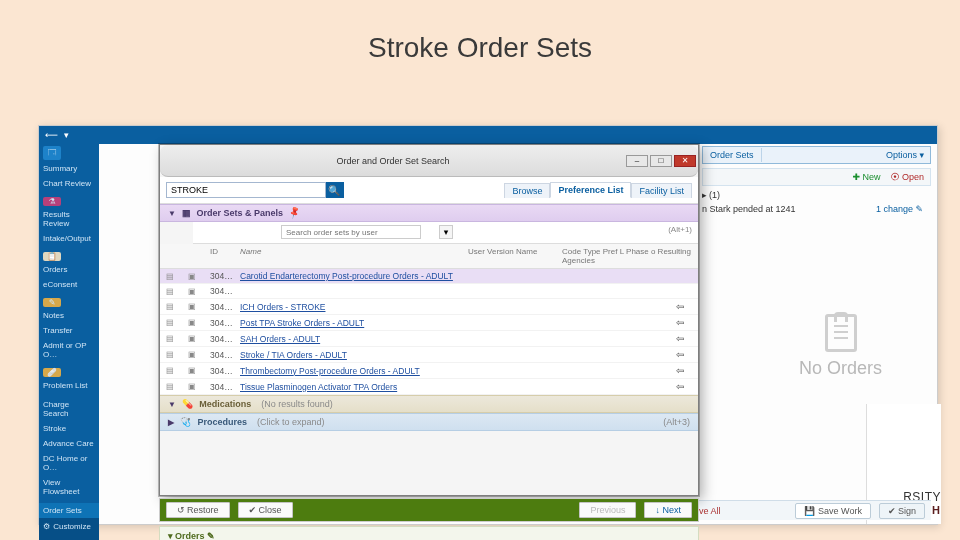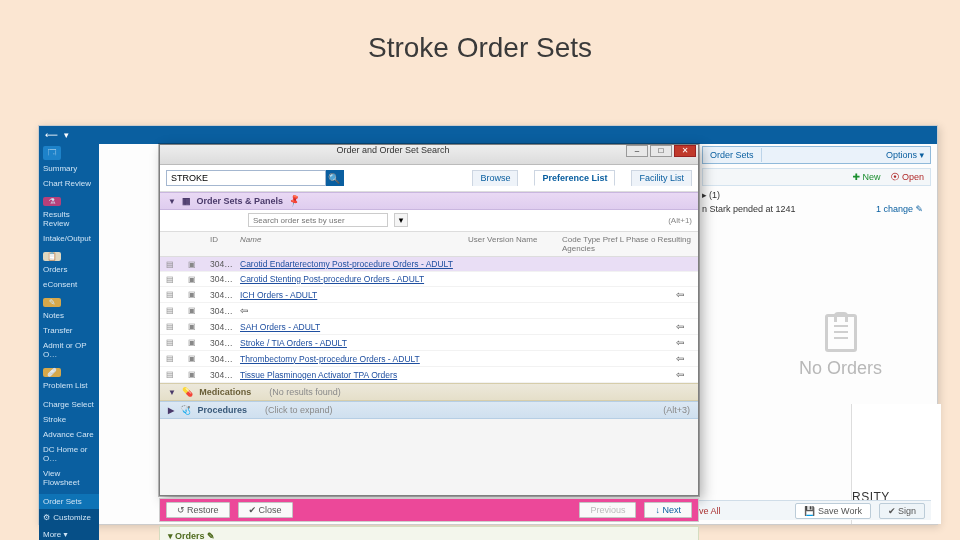--- a/index.html
+++ b/index.html
@@ -25,61 +25,61 @@
   .bg-stark { position:absolute; left: 603px; top: 60px; font-size:9px; color:#333;}
   .bg-change { position:absolute; right: 14px; top: 60px; font-size:9px; color:#0a5fa0;}
   .bg-noorders { position:absolute; left: 700px; top: 170px; text-align:center; color:#b8b8b8; font-size:18px; }
   .bg-noorders .clip { width: 32px; height: 38px; border: 3px solid #cfcfcf; border-radius: 3px; margin: 0 auto 6px; position:relative;}
   .bg-noorders .clip::before { content:''; position:absolute; left:6px; right:6px; top:-5px; height:7px; border:3px solid #cfcfcf; border-bottom:none; border-radius:4px 4px 0 0;}
   .bg-noorders .clip::after { content:''; position:absolute; left:6px; right:6px; top:8px; height:18px; background: repeating-linear-gradient(to bottom,#cfcfcf 0 2px, transparent 2px 6px);}
   .bg-footer { position:absolute; left:560px; bottom:4px; right:6px; height:20px; background:#f2f6f9; border-top:1px solid #d0dde8; display:flex; align-items:center; font-size:9px; gap:8px; padding: 0 6px;}
   .bg-footer .btn { border:1px solid #bcccd8; background:#fff; padding:2px 8px; border-radius:2px; color:#555;}
   .bg-footer .btn.sign { background:#eef4f8;}
   .bg-footer .spacer{flex:1;}
-  .brand-corner { position:absolute; right:-4px; bottom:0; width:90px; height:120px; background:#fff; border-left:1px solid #ddd; display:flex; flex-direction:column; justify-content:flex-end; align-items:flex-start; font-size:11px; color:#333;}
+  .brand-corner { position:absolute; right:-4px; bottom:0; width:75px; height:120px; background:#fff; border-left:1px solid #ddd; display:flex; flex-direction:column; justify-content:flex-end; align-items:flex-end; font-size:11px; color:#333;}
   .brand-corner .t1{font-size:12px; letter-spacing:.5px;}
   .brand-corner .t2{color:#5c1f1f; font-size:11px; font-weight:bold; letter-spacing:1px; padding-bottom:8px;}
   
   .dialog { position:absolute; left: 60px; top: 0; width: 540px; height: 352px; background:#f5f5f5; border:1px solid #7e7e7e; box-shadow: 0 0 0 1px rgba(0,0,0,.25), 4px 4px 12px rgba(0,0,0,.3);}
-  .dlg-title { height:20px; background:linear-gradient(#eeeeee,#dcdcdc); border-bottom:1px solid #bbb; display:flex; font-size:9px;}
+  .dlg-title { height:32px; background:linear-gradient(#eeeeee,#dcdcdc); border-bottom:1px solid #bbb; display:flex; align-items:center; font-size:9px;border-radius:8px;}
   .dlg-title .txt{flex:1; text-align:center; color:#333;}
   .dlg-title .winbtn{width:22px; height:12px; margin-right:2px; border:1px solid #999; font-size:8px; text-align:center; line-height:10px; background:#e8e8e8;}
   .dlg-title .winbtn.close{background:#c0392b; color:#fff; border-color:#922;}
   .dlg-search { padding:5px 6px; background:#fff; display:flex; align-items:center; gap:0; font-size:9px; border-bottom:1px solid #ddd;}
   .dlg-search input.q { flex:0 0 160px; border:1px solid #a4b7d0; height:16px; padding:0 4px; font-size:9px;}
   .dlg-search .mag { width:18px; height:16px; background:#0a5fa0; color:#fff; display:flex; align-items:center; justify-content:center; font-size:10px; border:1px solid #0a5fa0;}
-  .dlg-search .tabs { margin-left:auto; display:flex; gap:16px;}
+  .dlg-search .tabs { margin-left:auto; display:flex; gap:0;align-items:center;}
   .dlg-search .tabs .t { border:1px solid #cdd6e2; border-bottom:none; padding:2px 7px; background:#eef3f9; color:#0a5fa0; font-size:9px;}
   .dlg-search .tabs .t.active { background:#fff; font-weight:bold; border-bottom:1px solid #fff;}
-  .dlg-filter { padding:3px 6px 4px 88px; background:#fff; display:flex; align-items:center; gap:6px; font-size:8px; border-bottom:1px solid #ddd;}
+  .dlg-filter { padding:3px 6px 4px 88px; background:#fff; display:flex; gap:18px; font-size:8px; border-bottom:1px solid #ddd;margin-left:33px;}
   .dlg-filter input{ width:140px; height:14px; border:1px solid #ccc; font-size:8px; padding:0 4px; color:#888;}
   .dlg-filter .sel{ border:1px solid #ccc; height:14px; width:14px; font-size:9px; text-align:center; line-height:12px; background:#f5f5f5;}
   .dlg-filter .hint{ margin-left:auto; color:#888;}
   .section-h { background: linear-gradient(#e9d9f4,#dfcdef); border-top:1px solid #c9b6df; border-bottom:1px solid #c9b6df; padding:3px 8px; font-size:9px; font-weight:bold; color:#4a3a6a; display:flex; align-items:center; gap:6px;}
   .section-h.med { background: linear-gradient(#ece8db,#e5dfc9); border-color:#d6cdaa; color:#6a5f38;}
   .section-h.proc { background: linear-gradient(#dce8f3,#cfe0ef); border-color:#b6cee4; color:#3a5a7a;}
-  .section-h .sub { font-weight:normal; color:#8a8a8a; margin-left:12px;}
+  .section-h .sub { font-weight:normal; color:#8a8a8a; margin-left:4px;}
   .section-h .pin { font-size:9px; color:#888; transform:rotate(-30deg);}
   .col-head { background:#f7f7f7; border-bottom:1px solid #ddd; font-size:8px; color:#777; display:flex; padding:3px 6px; gap:4px;}
   .col-head .c1{width:18px;} .col-head .c2{width:18px;} .col-head .c3{width:26px;} .col-head .c4{flex:1;font-style:italic;} .col-head .c5{width:90px;} .col-head .c6{width:130px;}
   .rows { background:#fff;}
   .row { display:flex; align-items:center; padding:2px 6px; font-size:8.5px; color:#1f4fa0; gap:4px; border-bottom:1px solid #f2f2f2;}
   .row.sel { background:#e9def5;}
   .row .ico1{width:18px; color:#888; font-size:8px;}
   .row .ico2{width:18px; color:#888; font-size:8px;}
   .row .id{width:26px; color:#555;}
   .row .name{flex:1; text-decoration:underline; cursor:pointer;}
   .row .arrow{ width:16px; font-size:10px; color:#444;}
   .dlg-footer { position:absolute; bottom:0; left:0; right:0; height:22px; background:#f2f2f2; border-top:1px solid #ccc; display:flex; align-items:center; justify-content:flex-end; gap:6px; padding:0 8px; font-size:9px;}
   .dlg-footer .b{ border:1px solid #b8b8b8; background:#fff; padding:2px 10px; border-radius:1px; color:#333;}
   .dlg-footer .b.accept{ color:#1a7a1a;}
   .dlg-footer .b.cancel{ color:#a03030;}
   
   .under { position:absolute; left:60px; top:354px; width:540px; font-size:9px;}
-  .under .bar { background:#ec4899; border:1px solid #ccc; padding:3px 6px; display:flex; gap:8px; align-items:center;}
+  .under .bar { background:#4d7c0f; border:1px solid #ccc; padding:3px 6px; display:flex; gap:8px; align-items:center;}
   .under .bar .b{border:1px solid #c4c4c4; background:#fafafa; padding:2px 10px; border-radius:1px; color:#555;}
   .under .bar .spacer{flex:1;}
   .under .orders-h { background:#f3f6ec; border:1px solid #d4dcc0; padding:4px 8px; color:#4f6b1e; font-weight:bold; margin-top:4px;}
   .tri { font-size:8px; color:#4a3a6a; }
 </style>
 </head>
 <body>
 
 <h1 class="slide-title">Stroke Order Sets</h1>
 
@@ -104,21 +104,21 @@
     <div class="item">eConsent</div>
     <div class="sep"></div>
     <div class="icon-box" style="background:#d7a84a">✎</div>
     <div class="item">Notes</div>
     <div class="item">Transfer</div>
     <div class="item">Admit or OP O…</div>
     <div class="sep"></div>
     <div class="icon-box" style="background:#d7a84a">🩹</div>
     <div class="item">Problem List</div>
     <div class="sep"></div>
-    <div class="item">Charge Select</div>
+    <div class="item">Charge Search</div>
     <div class="item">Stroke</div>
     <div class="item">Advance Care</div>
     <div class="item">DC Home or O…</div>
     <div class="item">View Flowsheet</div>
     <div class="sep"></div>
     <div class="item" style="background:#0e73b6">Order Sets</div>
     <div class="footer">
       <div class="item"><span style="margin-right:3px">⚙</span><span>Customize</span></div>
       <div class="item"><span>More</span> ▾</div>
     </div>
@@ -191,34 +191,34 @@
             <span class="ico1">▤</span>
             <span class="ico2">▣</span>
             <span class="id">304…</span>
             <span class="name">Carotid Endarterectomy Post-procedure Orders - ADULT</span>
             <span class="arrow"></span>
           </div>
           <div class="row">
             <span class="ico1">▤</span>
             <span class="ico2">▣</span>
             <span class="id">304…</span>
-            <span class="name">Carotid Stenting Post-procedure Orders - ADULT</span>
             <span class="arrow"></span>
           </div>
           <div class="row">
             <span class="ico1">▤</span>
             <span class="ico2">▣</span>
             <span class="id">304…</span>
-            <span class="name">ICH Orders - ADULT</span>
-            <span class="arrow">⇦</span>
-          </div>
-          <div class="row">
-            <span class="ico1">▤</span>
-            <span class="ico2">▣</span>
-            <span class="id">304…</span>
+            <span class="name">ICH Orders - STROKE</span>
+            <span class="arrow">⇦</span>
+          </div>
+          <div class="row">
+            <span class="ico1">▤</span>
+            <span class="ico2">▣</span>
+            <span class="id">304…</span>
+            <span class="name">Post TPA Stroke Orders - ADULT</span>
             <span class="arrow">⇦</span>
           </div>
           <div class="row">
             <span class="ico1">▤</span>
             <span class="ico2">▣</span>
             <span class="id">304…</span>
             <span class="name">SAH Orders - ADULT</span>
             <span class="arrow">⇦</span>
           </div>
           <div class="row">

